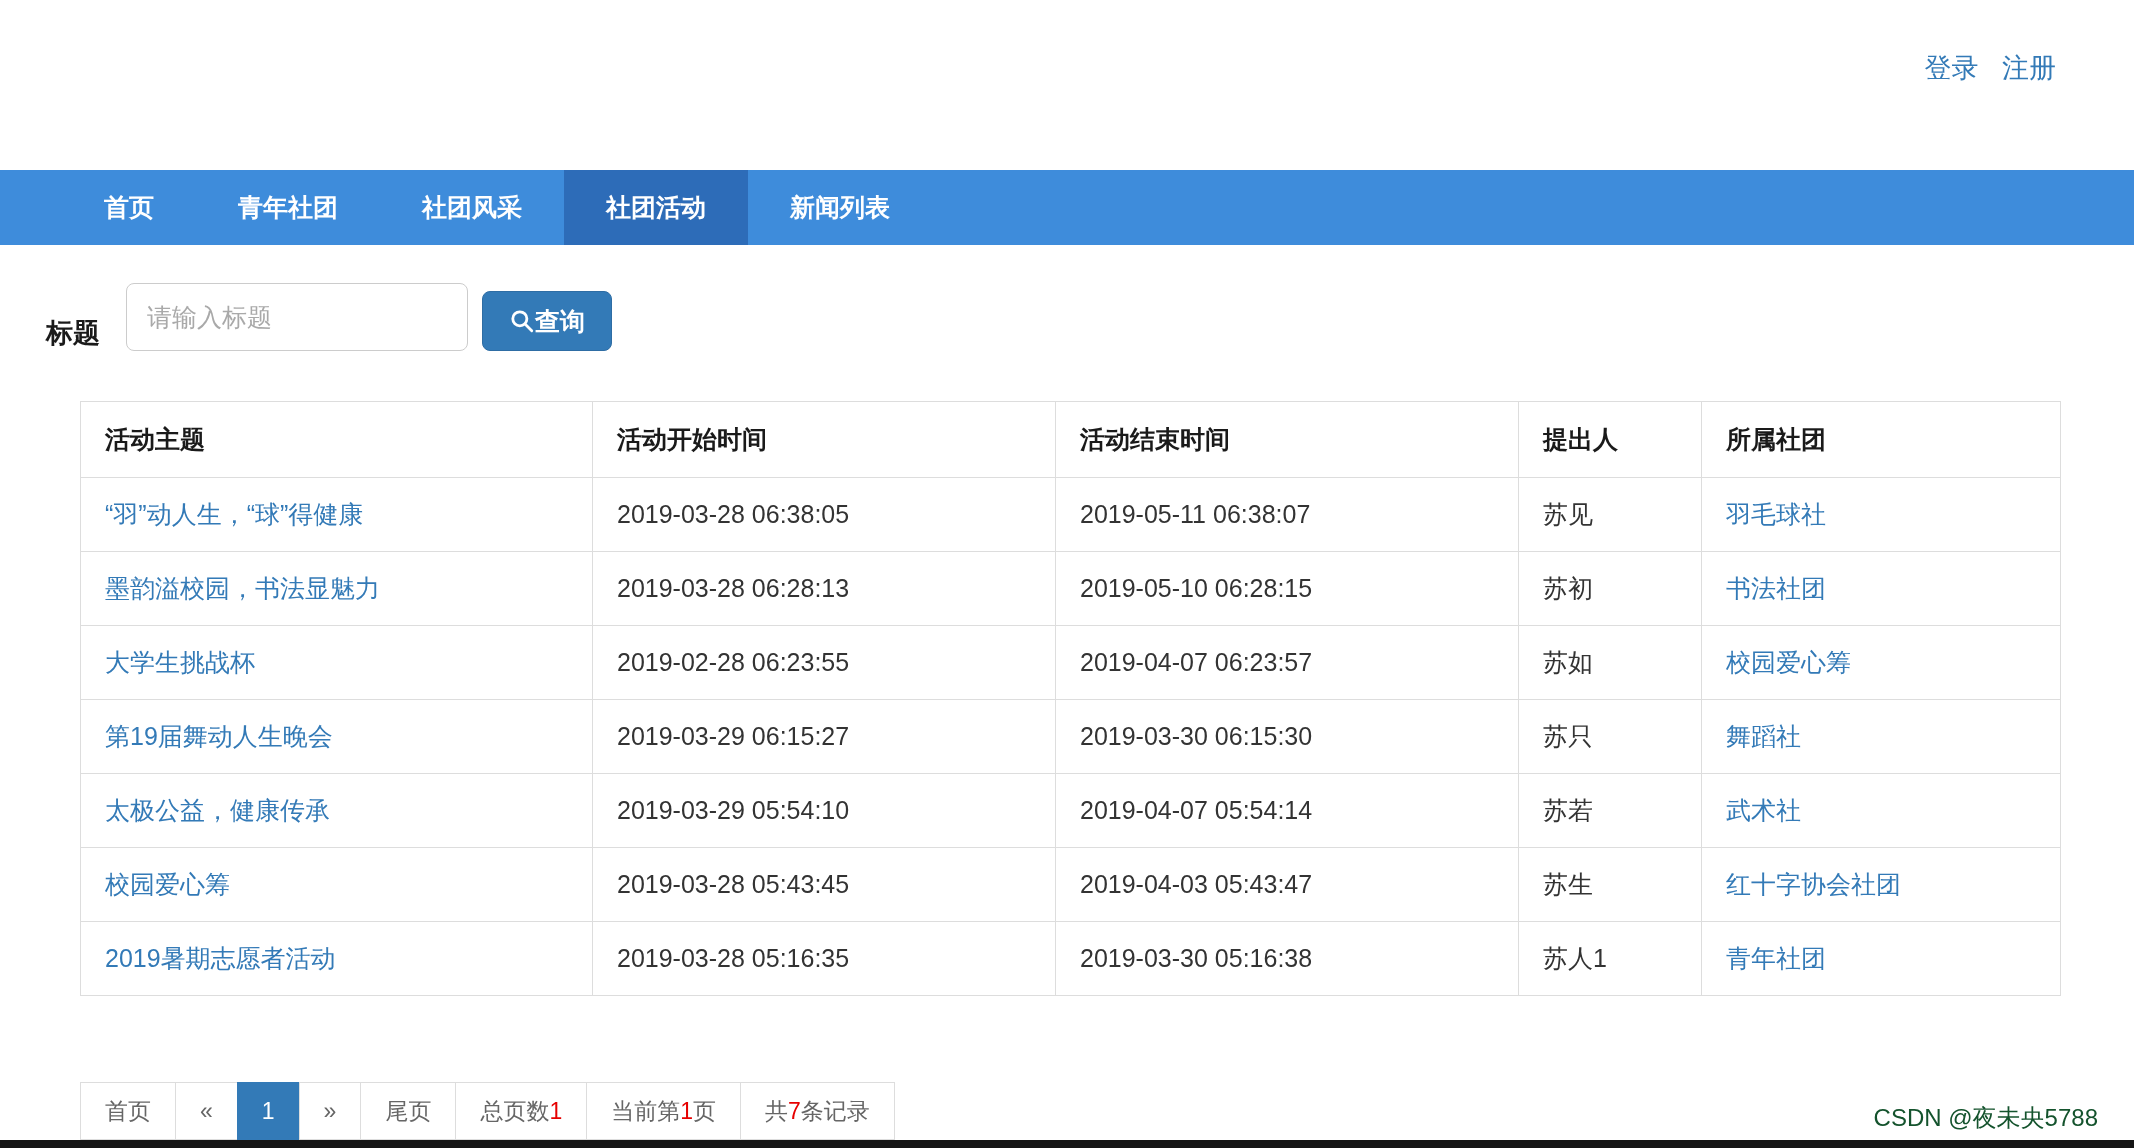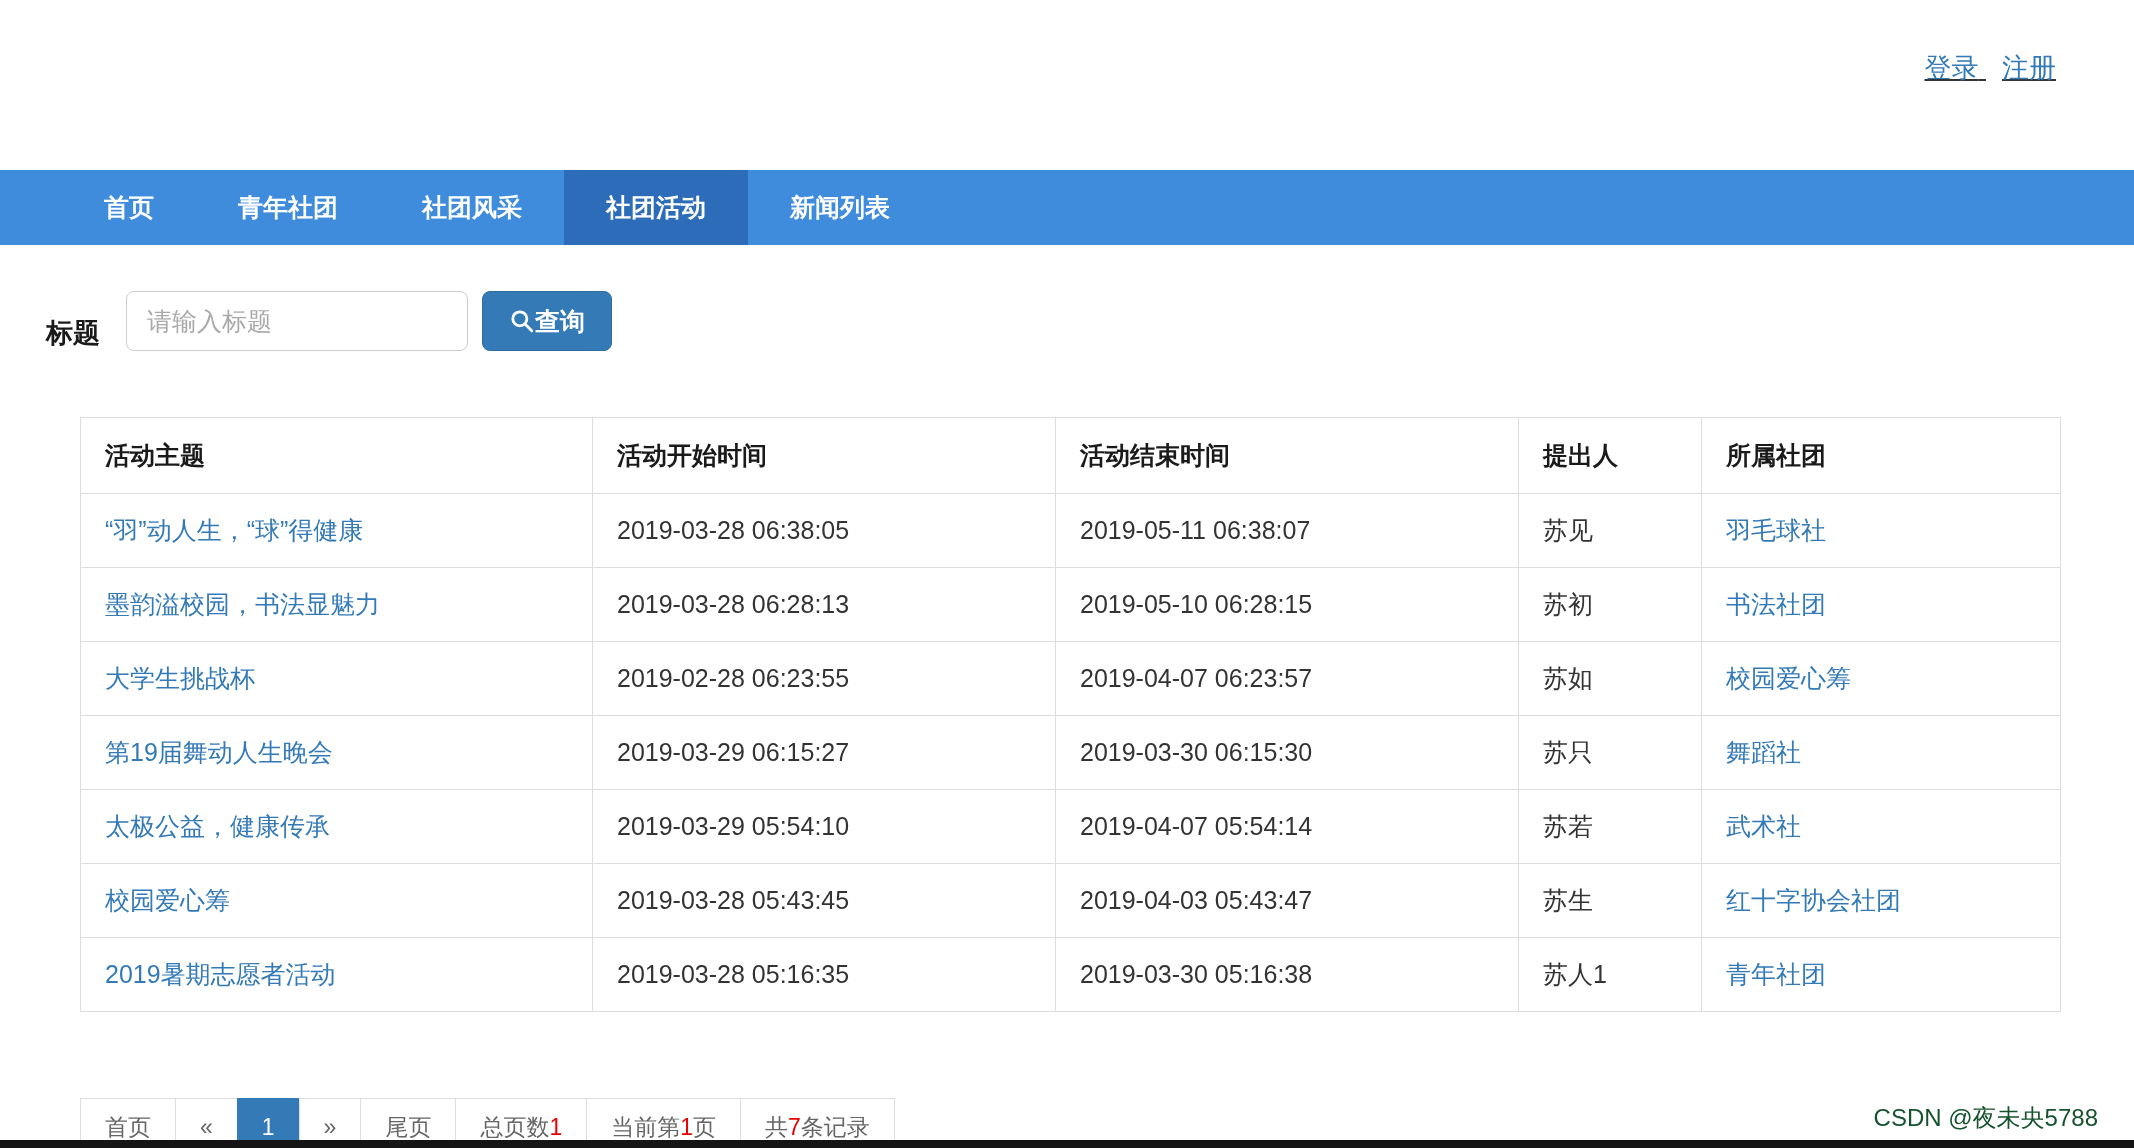--- a/index.html
+++ b/index.html
@@ -11,52 +11,52 @@
     overflow:hidden;
     position:relative;
   }
   
   .top-line { position:absolute; top:0; left:40px; width:1120px; height:6px; background:#151515; }
   .bottom-line { position:absolute; bottom:0; left:0; width:2134px; height:8px; background:#151515; }
 
   
   .header { height:170px; position:relative; background:#fff; }
   .brand { position:absolute; left:64px; top:30px; font-size:50px; font-weight:bold; color:#1a1a1a; letter-spacing:2px; }
-  .auth { position:absolute; right:78px; top:50px; font-size:27px;text-decoration:underline; }
+  .auth { position:absolute; right:78px; top:50px; font-size:27px; }
   .auth a { color:var(--link,#337ab7); text-decoration:none; margin-left:16px; cursor:pointer; }
 
   
   .navbar { height:75px; background:var(--nav-bg,#3e8cdb); padding-left:62px; display:flex; }
   .nav-item {
     color:#fff; font-size:25px; font-weight:bold;
     line-height:75px; padding:0 42px; cursor:pointer; white-space:nowrap;
   }
   .nav-item.active { background:var(--nav-active-bg,#2d6cb8); }
 
   
   .search-row { margin:44px 0 0 46px; display:flex; align-items:flex-end; height:62px; }
   .search-label { font-size:27px; font-weight:bold; color:#1a1a1a; margin-right:26px; }
   .search-input {
-    width:342px; height:60px; border:1px solid #ccc; border-radius:8px;
+    width:342px; height:68px; border:1px solid #ccc; border-radius:8px;
     padding:0 20px; font-size:25px; color:#555; outline:none;
     font-family:"Liberation Sans", sans-serif;
   }
   .search-input::placeholder { color:#a9a9a9; }
   .search-btn {
     margin-left:14px; height:60px; padding:0 26px;
     background:var(--btn-bg,#337ab7); border:1px solid #2e6da4; border-radius:8px;
     color:#fff; font-size:25px; font-weight:bold;
     display:flex; align-items:center; cursor:pointer;
     font-family:"Liberation Sans", sans-serif;
   }
   .search-btn svg { display:block; }
 
   
   .activity-table {
-    margin:66px 0 0 80px;
+    margin:50px 0 0 80px;
     border-collapse:collapse; table-layout:fixed;
     width:1980px; font-size:25px;
   }
   .activity-table th, .activity-table td {
     border:1px solid #ddd; height:74px; padding:0 24px;
     text-align:left; vertical-align:middle; white-space:nowrap; overflow:hidden;
   }
   .activity-table th { font-weight:bold; color:#1a1a1a; height:76px; }
   .activity-table td { color:#333; }
   a.link { color:var(--link,#337ab7); text-decoration:none; cursor:pointer; }

